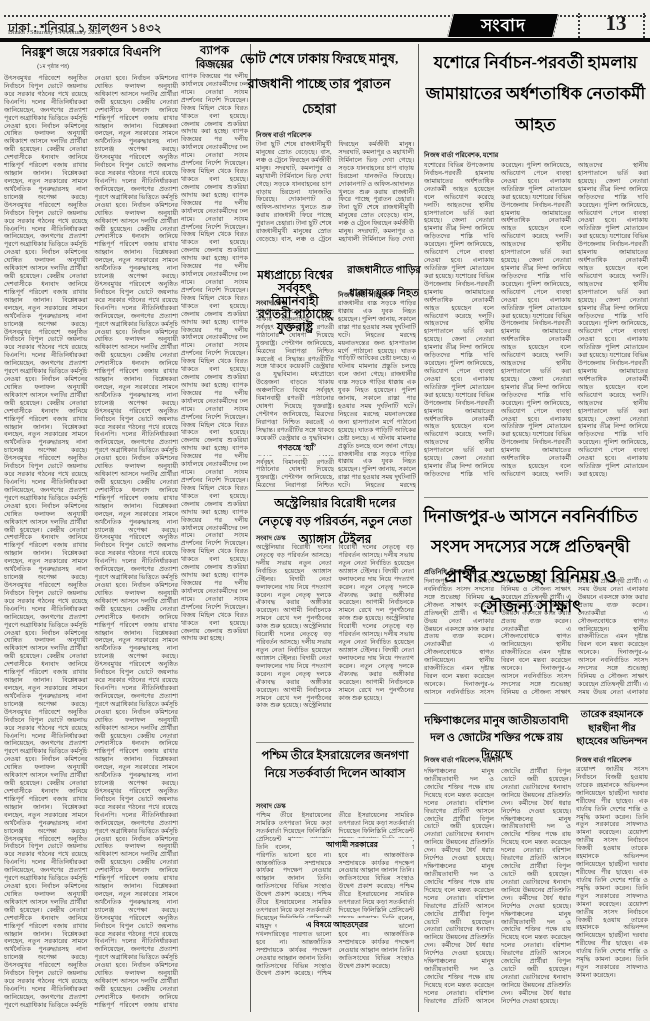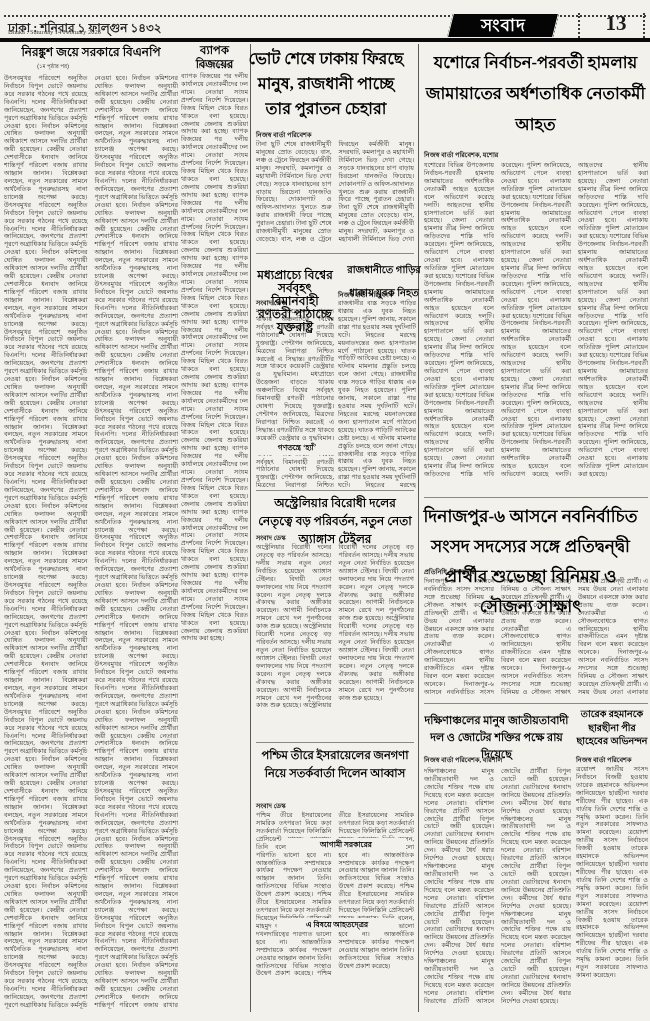--- a/index.html
+++ b/index.html
@@ -36,40 +36,40 @@
   .cols3{column-count:3;column-gap:7px;}
   .crosshead{font-size:7.5px;font-weight:bold;text-align:center;background:#f2f1ec;padding:1px 2px;color:#000;}
   
   #h-bnp{left:4px;top:45px;width:174px;font-size:12px;line-height:1.25;}
   #h-bijoy{left:181px;top:44px;width:67px;font-size:11.5px;line-height:1.2;}
   #cont-bnp{left:10px;top:63px;width:86px;}
   #cont-bijoy{left:181px;top:62px;width:67px;}
   #body-bnp{left:4px;top:74px;width:174px;height:938px;}
   #body-bijoy{left:181px;top:72px;width:67px;height:940px;}
   
-  #h-dhaka-return{left:245px;top:46px;width:162px;font-size:16px;line-height:25px;}
+  #h-dhaka-return{left:238px;top:46px;width:162px;font-size:13px;line-height:25px;}
   #byline-dhaka-return{left:256px;top:130px;width:78px;}
   #body-dhaka-return{left:256px;top:140px;width:158px;height:110px;}
   #rule-m1{left:256px;top:253px;width:158px;}
   #h-carrier{left:256px;top:257px;width:78px;font-size:12px;line-height:13px;margin-top:12px;}
   #byline-carrier{left:256px;top:298px;width:78px;}
   #body-carrier{left:256px;top:307px;width:78px;height:181px;}
   #subhead-carrier{left:256px;top:441px;width:78px;}
   #h-road{left:345px;top:258px;width:78px;font-size:10px;line-height:23px;}
   #byline-road{left:338px;top:290px;width:78px;}
   #body-road{left:338px;top:299px;width:78px;height:189px;}
   #rule-m2{left:256px;top:490px;width:158px;}
   #h-australia{left:256px;top:494px;width:158px;font-size:12px;line-height:18px;}
   #byline-australia{left:256px;top:533px;width:78px;}
   #body-australia{left:256px;top:543px;width:158px;height:197px;}
   #rule-m3{left:256px;top:742px;width:158px;}
   #h-abbas{left:256px;top:746px;width:158px;font-size:11.5px;line-height:18px;}
   #byline-abbas{left:256px;top:801px;width:78px;}
   #body-abbas{left:256px;top:811px;width:158px;height:201px;}
-  #crosshead-1{left:286px;top:838px;width:116px;}
+  #crosshead-1{left:292px;top:838px;width:116px;}
   #crosshead-2{left:277px;top:918px;width:116px;}
   
   #h-jessore{left:423px;top:47px;width:225px;font-size:16.5px;line-height:31px;}
   #byline-jessore{left:424px;top:150px;width:100px;}
   #body-jessore{left:424px;top:161px;width:224px;height:333px;}
   #rule-r1{left:424px;top:497px;width:224px;}
   #h-dinajpur{left:418px;top:502px;width:225px;font-size:17px;line-height:30px;}
   #byline-dinajpur{left:424px;top:567px;width:100px;}
   #body-dinajpur{left:424px;top:577px;width:224px;height:123px;}
   #rule-r2{left:424px;top:703px;width:224px;}

